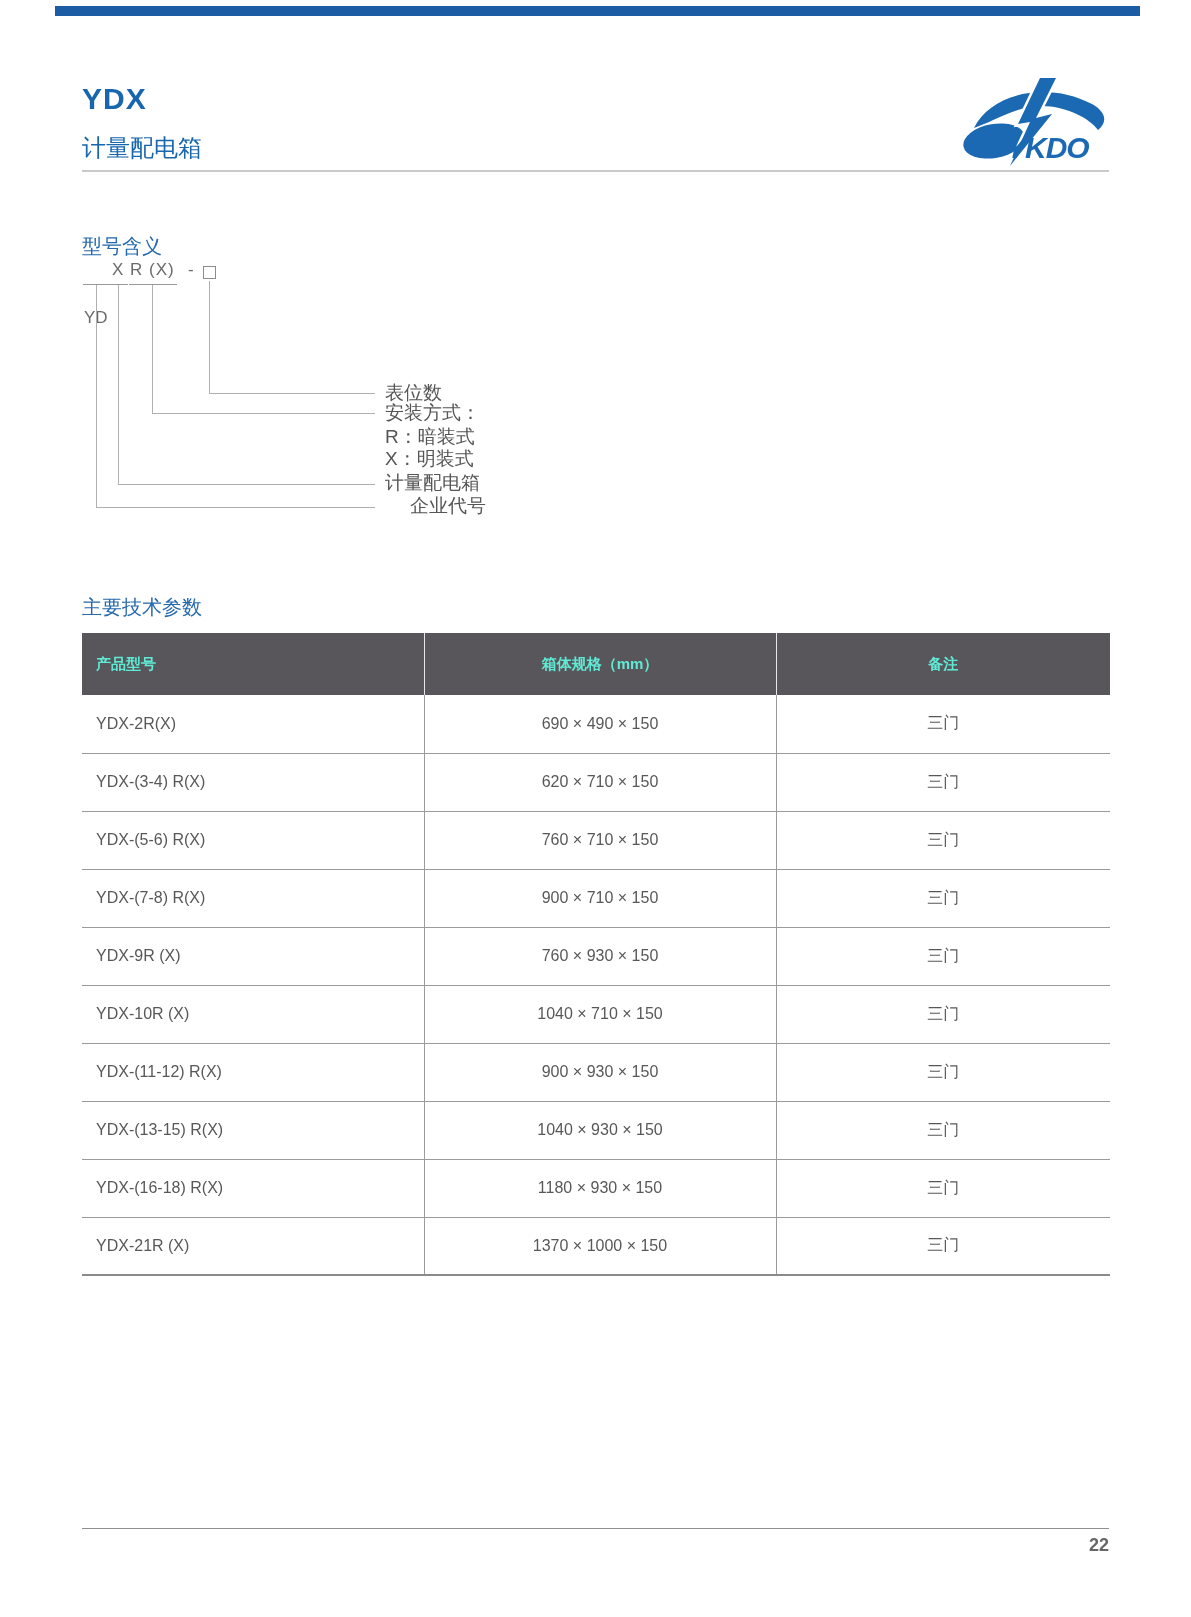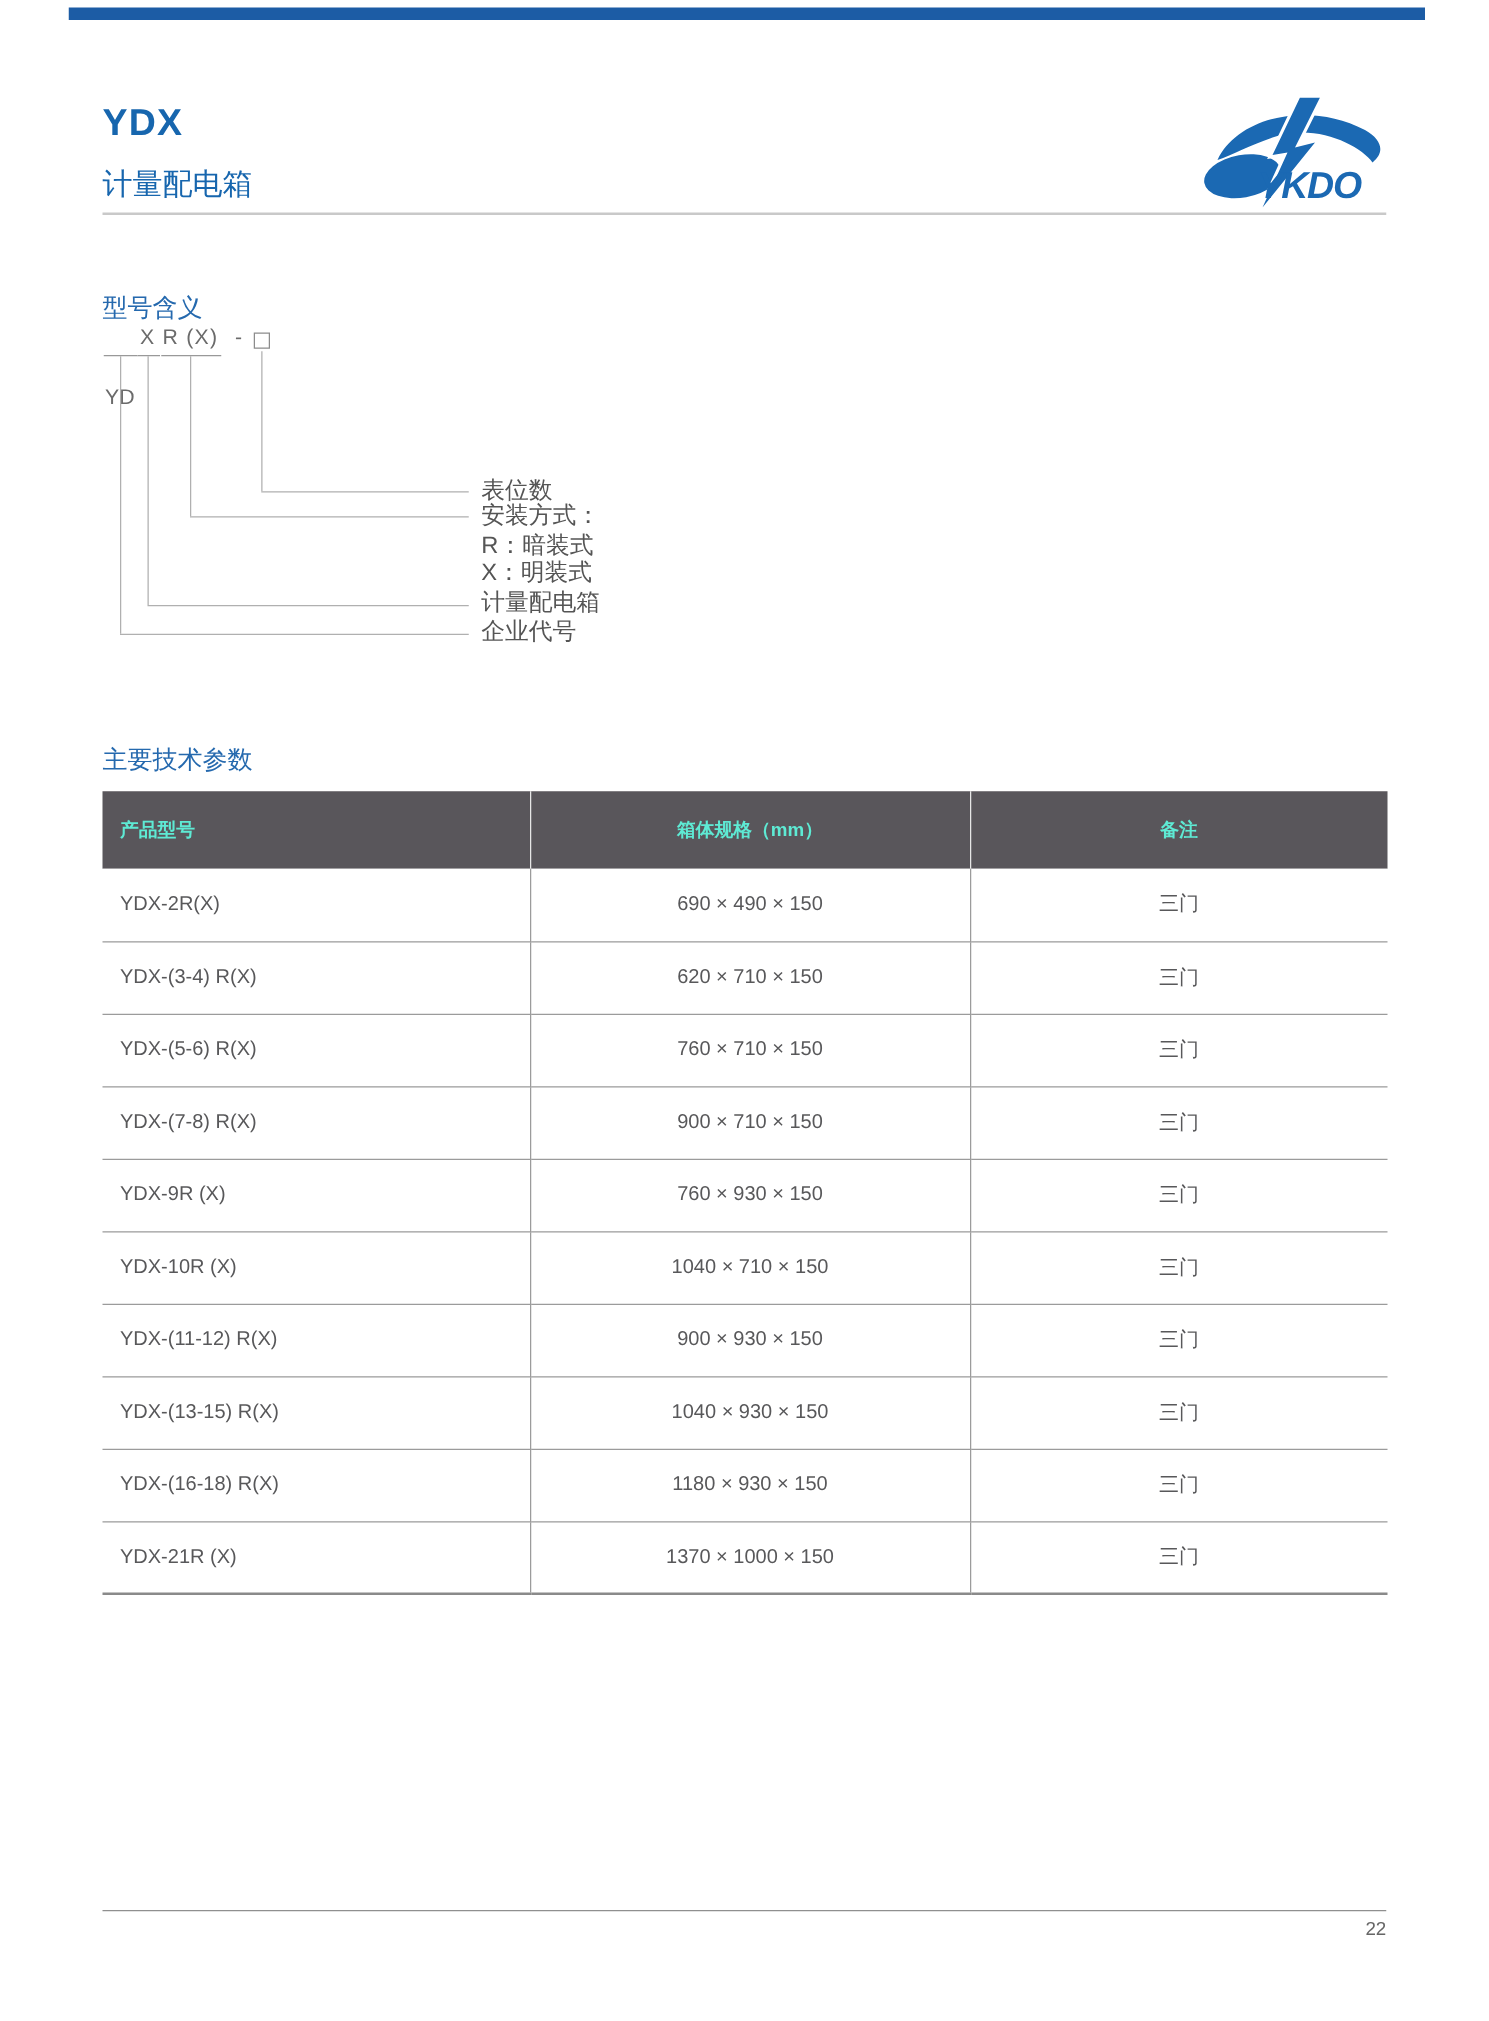--- a/index.html
+++ b/index.html
@@ -49,35 +49,35 @@
   .h1{left:209px;top:393px;width:166px;height:1px;}
   .h2{left:152px;top:413px;width:223px;height:1px;}
   .h3{left:118px;top:484px;width:257px;height:1px;}
   .h4{left:96px;top:507px;width:279px;height:1px;}
   .diagram-label{position:absolute;left:385px;font-size:19px;color:#555;line-height:18px;white-space:nowrap;}
   .dl0{top:384px;}
   .dl1{top:404px;}
   .dl2{top:428px;}
   .dl3{top:450px;}
   .dl4{top:474px;}
-  .dl5{top:497px;}
+  .dl5{top:497px;margin-left:25px;}
 
   
   .spec-table{position:absolute;left:82px;top:633px;width:1028px;border-collapse:collapse;table-layout:fixed;}
   .spec-table thead th{height:62px;background:var(--table_header_bg);color:#5eead4;font-size:15px;font-weight:bold;text-align:center;border-right:1px solid rgba(255,255,255,0.85);}
   .spec-table thead th:first-child{text-align:left;padding-left:14px;}
   .spec-table thead th:last-child{border-right:none;}
   .spec-table tbody td{height:58px;font-size:16px;color:var(--body_text);text-align:center;border-bottom:1px solid #9B9B9B;border-right:1px solid #9B9B9B;background:#fff;}
   .spec-table tbody td:first-child{text-align:left;padding-left:14px;}
   .spec-table tbody td:last-child{border-right:none;}
   .spec-table tbody tr:last-child td{border-bottom:2px solid #8A8A8A;}
 
   
   .footer-rule{position:absolute;left:82px;top:1528px;width:1027px;height:1px;background:#8F8F8F;}
-  .page-number{position:absolute;left:82px;top:1535px;width:1027px;text-align:right;font-size:15px;color:#666;}
+  .page-number{position:absolute;left:82px;top:1535px;width:1027px;text-align:right;font-size:18px;color:#666;font-weight:bold;}
 </style>
 </head>
 <body>
 
 <div class="page">
 
   <div class="top-bar"></div>
 
   <div class="title">YDX</div>
   <div class="subtitle">计量配电箱</div>

